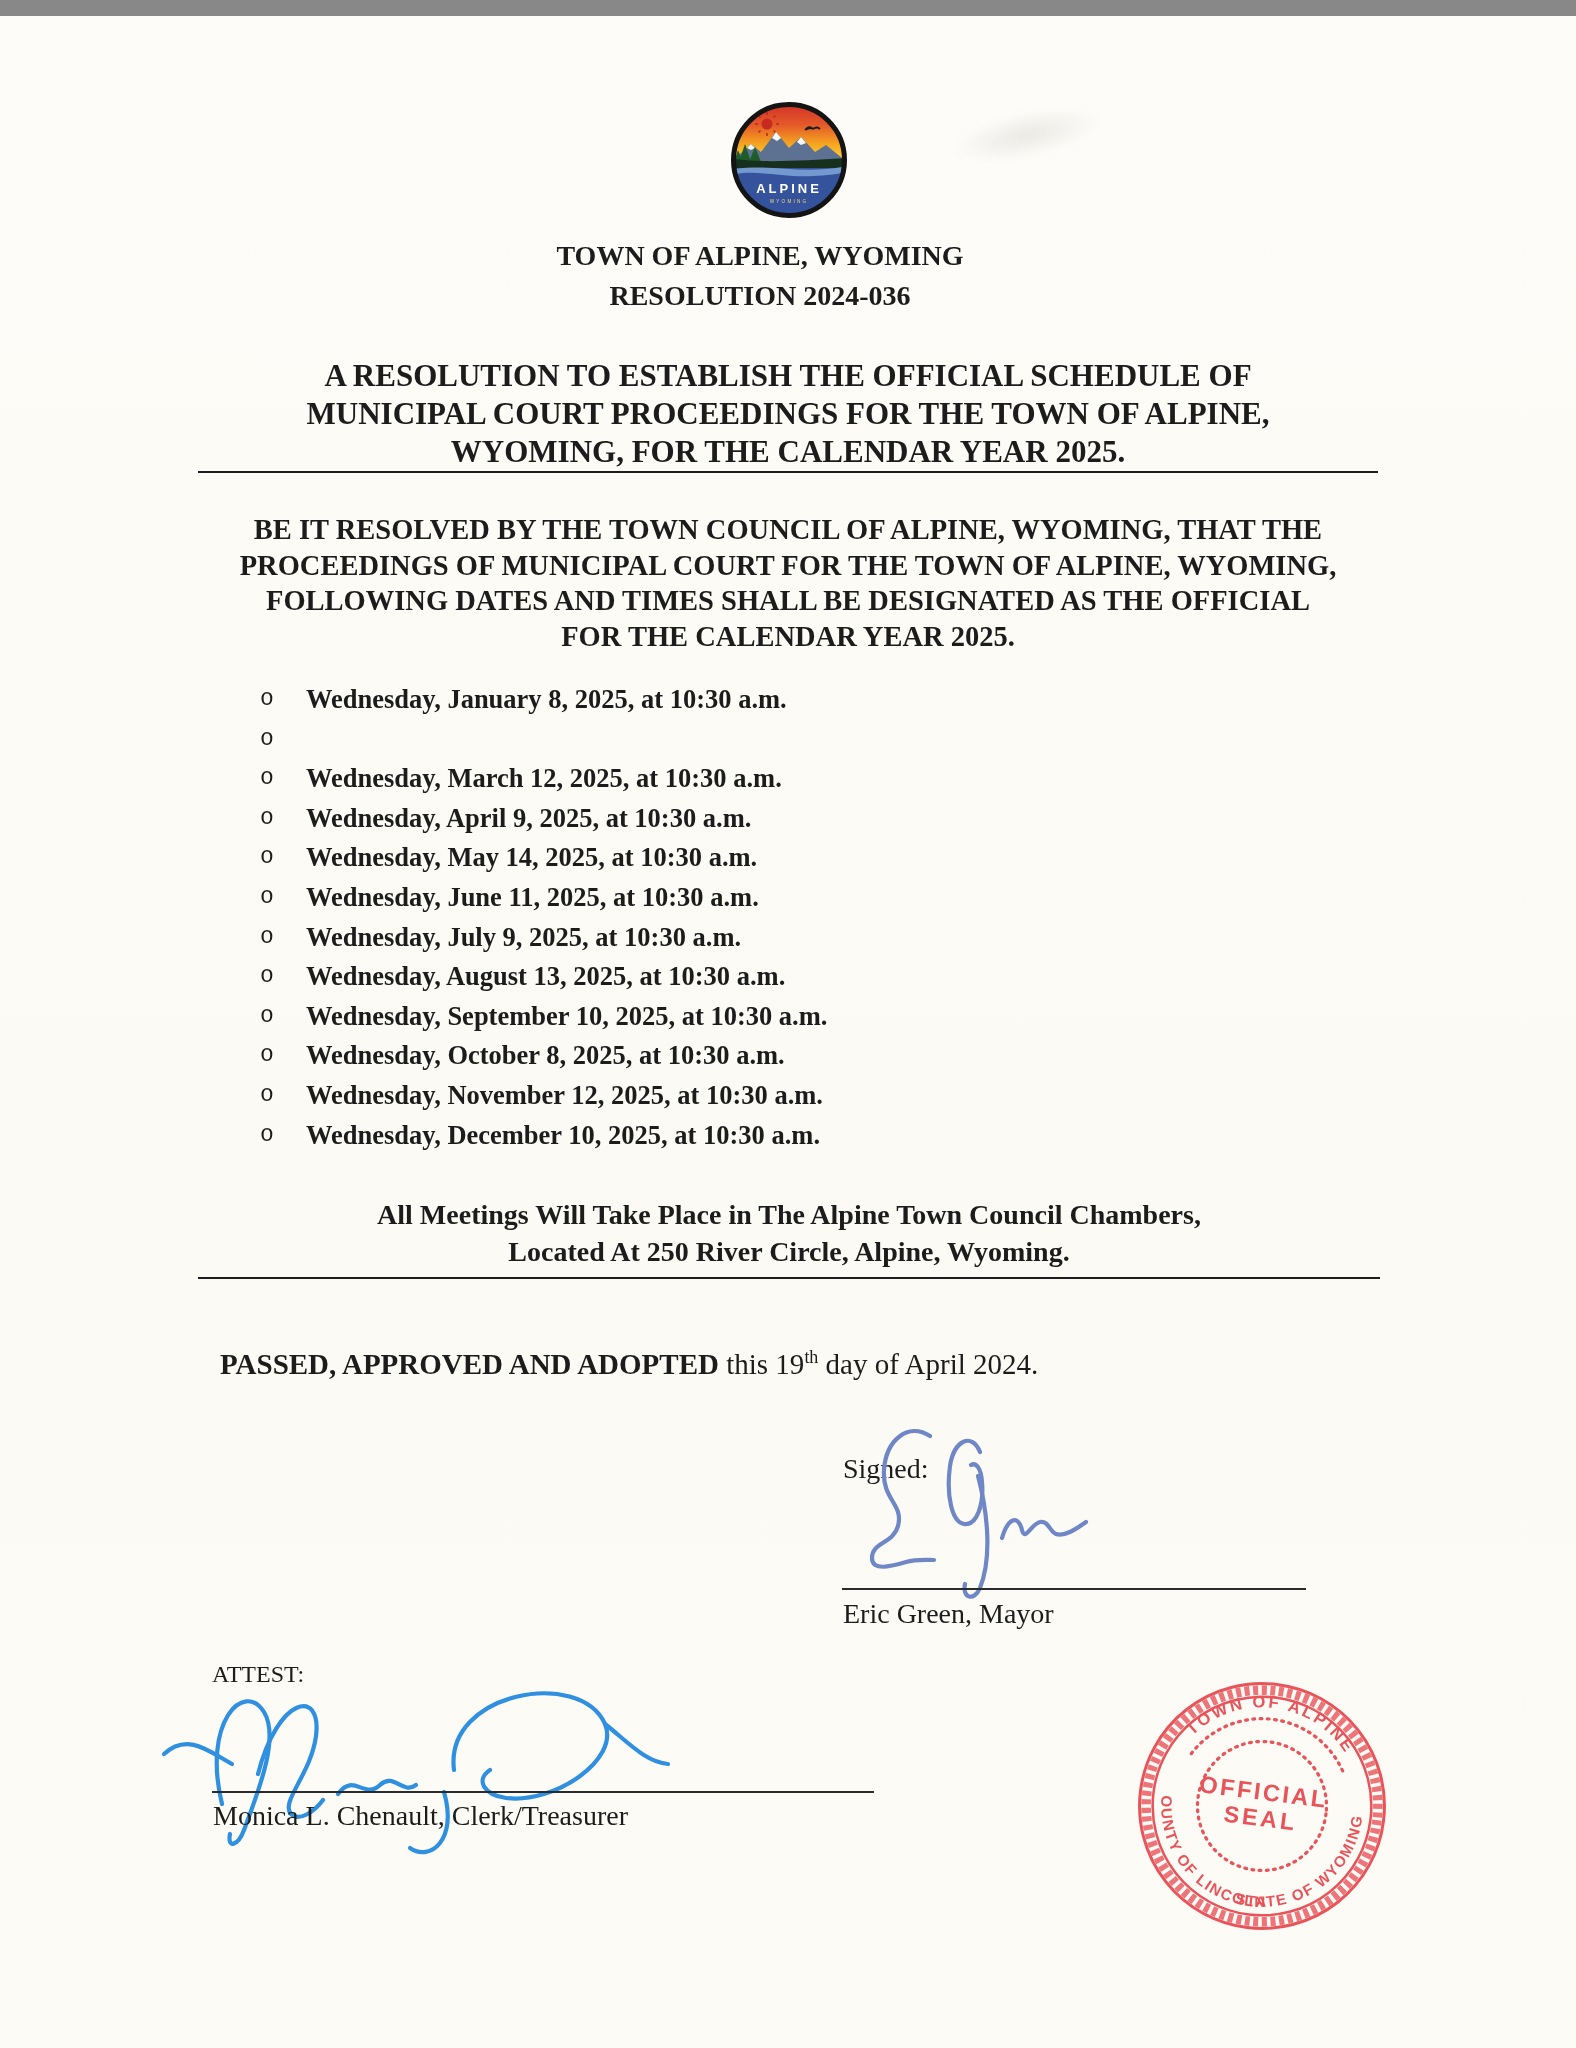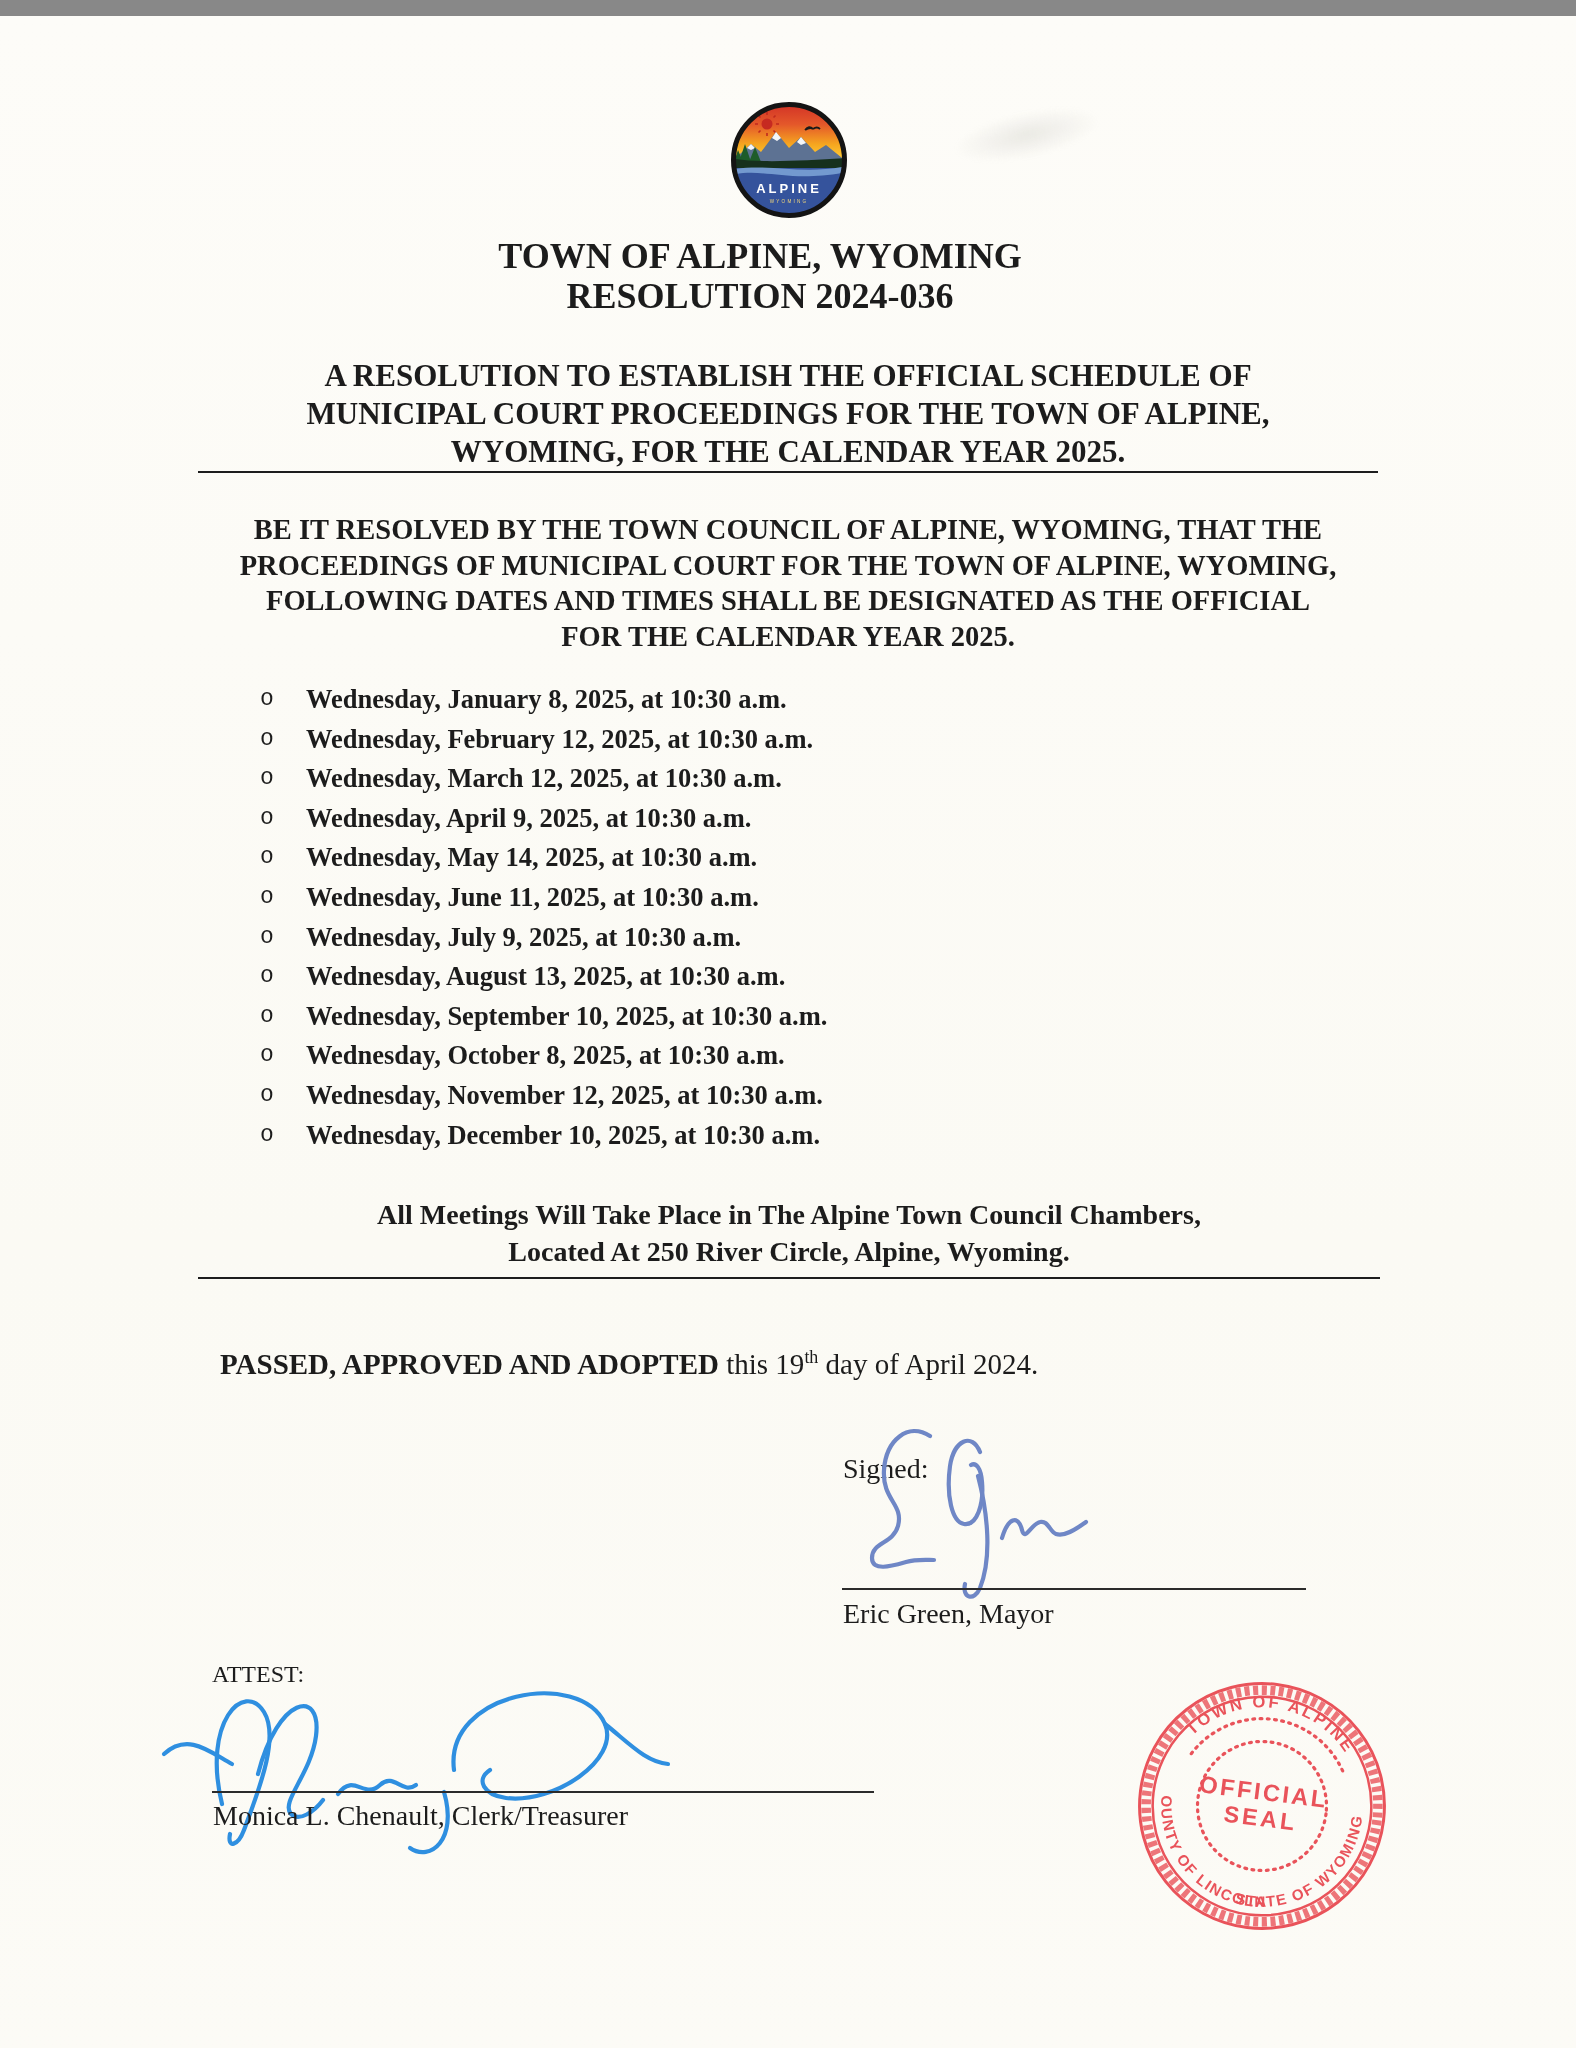--- a/index.html
+++ b/index.html
@@ -10,21 +10,21 @@
     background:#fcfbf6;
     background-image:linear-gradient(180deg,#fdfcf8 0%,#fbfaf4 60%,#fcfbf6 100%);
     font-family:"Liberation Serif", serif;
     color:#1c1c1c;
     overflow:hidden;
   }
   .abs{position:absolute;}
   .center{text-align:center;}
   .nowrap{white-space:nowrap;}
 
-  .title-block{left:0;top:220px;width:1520px;font-size:36px;font-weight:bold;line-height:40px;}
+  .title-block{left:0;top:220px;width:1520px;font-size:28px;font-weight:bold;line-height:40px;}
   .heading-block{left:198px;top:341px;width:1180px;font-size:31px;font-weight:bold;line-height:38px;
                  border-bottom:2px solid #1d1d1d;}
   .resolved-block{left:178px;top:496px;width:1220px;font-size:28.5px;font-weight:bold;line-height:35.5px;}
 
   .dates-block{left:198px;top:664px;width:1180px;list-style:none;margin:0;padding:0;}
   .dates-block li{position:relative;height:39.6px;line-height:39.6px;
                   font-size:26.5px;font-weight:bold;padding-left:108px;}
   .dates-block .blt{position:absolute;left:62px;top:0;font-family:"Liberation Mono", monospace;
                     font-size:23px;font-weight:normal;}
 
@@ -122,21 +122,21 @@
 
   <div class="abs resolved-block center">
     <div class="nowrap">BE IT RESOLVED BY THE TOWN COUNCIL OF ALPINE, WYOMING, THAT THE</div>
     <div class="nowrap">PROCEEDINGS OF MUNICIPAL COURT FOR THE TOWN OF ALPINE, WYOMING,</div>
     <div class="nowrap">FOLLOWING DATES AND TIMES SHALL BE DESIGNATED AS THE OFFICIAL</div>
     <div class="nowrap">FOR THE CALENDAR YEAR 2025.</div>
   </div>
 
   <ul class="abs dates-block">
     <li><span class="blt">o</span><span>Wednesday, January 8, 2025, at 10:30 a.m.</span></li>
-    <li><span class="blt">o</span><span>Wednesday, February 12, 2025, at 10:30 a.m.</span></li>
+    <li><span class="blt">o</span></li>
     <li><span class="blt">o</span><span>Wednesday, March 12, 2025, at 10:30 a.m.</span></li>
     <li><span class="blt">o</span><span>Wednesday, April 9, 2025, at 10:30 a.m.</span></li>
     <li><span class="blt">o</span><span>Wednesday, May 14, 2025, at 10:30 a.m.</span></li>
     <li><span class="blt">o</span><span>Wednesday, June 11, 2025, at 10:30 a.m.</span></li>
     <li><span class="blt">o</span><span>Wednesday, July 9, 2025, at 10:30 a.m.</span></li>
     <li><span class="blt">o</span><span>Wednesday, August 13, 2025, at 10:30 a.m.</span></li>
     <li><span class="blt">o</span><span>Wednesday, September 10, 2025, at 10:30 a.m.</span></li>
     <li><span class="blt">o</span><span>Wednesday, October 8, 2025, at 10:30 a.m.</span></li>
     <li><span class="blt">o</span><span>Wednesday, November 12, 2025, at 10:30 a.m.</span></li>
     <li><span class="blt">o</span><span>Wednesday, December 10, 2025, at 10:30 a.m.</span></li>

